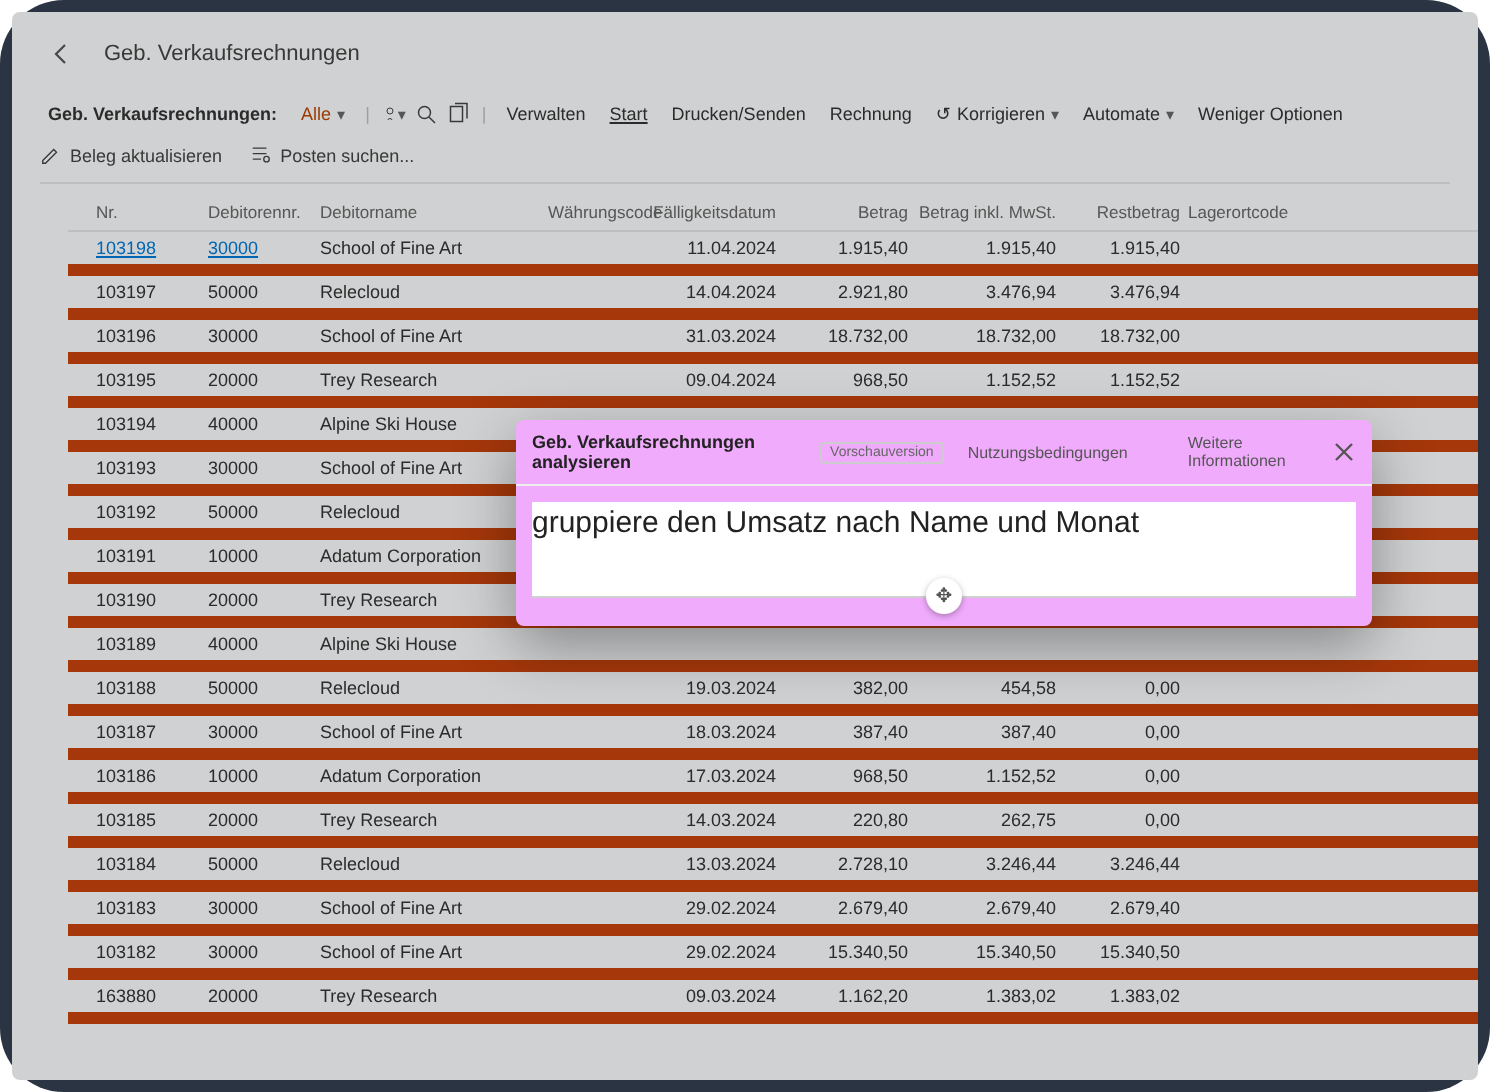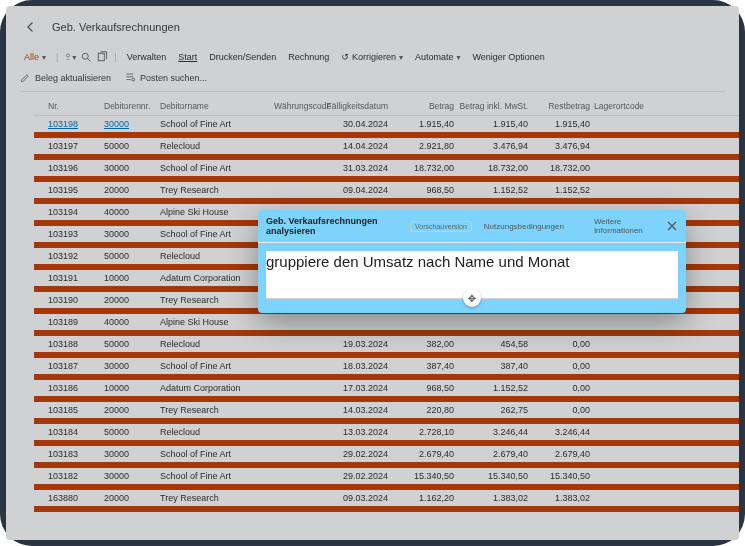--- a/index.html
+++ b/index.html
@@ -66,21 +66,21 @@
   }
   .thead { color: #666; border-bottom: 1px solid #e1e1e1; font-size: 8.5px; padding-bottom: 4px;}
   .trow { border-bottom: 6px solid #c2410c; min-height: 20px; }
   .num { text-align: right; }
   .link { color: #0078d4; text-decoration: underline; text-underline-offset: 1px; }
   
   .modal {
     position: absolute;
     left: 252px; top: 204px;
     width: 428px;
-    background: #7dd3fc;
+    background: #f0abfc;
     border-radius: 4px;
     box-shadow: 0 10px 30px rgba(0,0,0,0.35);
     z-index: 10;
   }
   .modal-head {
     display: flex; align-items: center; gap: 6px;
     padding: 6px 8px;
     font-size: 9px; color: #222;
     border-bottom: 1px solid #eee;
   }
@@ -131,20 +131,21 @@
     <div class="page-head">
       <div class="back-arrow">
         <svg viewBox="0 0 16 16">
             <path d="M10 2 L4 8 L10 14" fill="none" stroke="currentColor" stroke-width="1.5"></path>
           </svg>
       </div>
       <span>Geb. Verkaufsrechnungen</span>
     </div>
 
     <div class="toolbar">
+      <span class="tb-item strong">Geb. Verkaufsrechnungen:</span>
       <span class="tb-item">
         <span style="color:#b54708">Alle</span>
         <span class="tb-caret">▾</span>
       </span>
       <span class="tb-sep">|</span>
       <span class="tb-icon">
           <svg viewBox="0 0 16 16" width="12" height="12">
             <circle cx="8" cy="5" r="3" fill="none" stroke="currentColor"></circle>
             <path d="M6 14c0-2 4-2 4 0" fill="none" stroke="currentColor"></path>
           </svg>
@@ -208,21 +209,21 @@
         <span class="num">Betrag inkl. MwSt.</span>
         <span class="num">Restbetrag</span>
         <span>Lagerortcode</span>
       </div>
       <div id="tbody">
           <div class="trow">
             <span class="link">103198</span>
             <span class="link">30000</span>
             <span>School of Fine Art</span>
             <span></span>
-            <span class="num">30.04.2024</span>
+            <span class="num">11.04.2024</span>
             <span class="num">1.915,40</span>
             <span class="num">1.915,40</span>
             <span class="num">1.915,40</span>
             <span></span>
           </div>
           <div class="trow">
             <span class="">103197</span>
             <span class="">50000</span>
             <span>Relecloud</span>
             <span></span>

